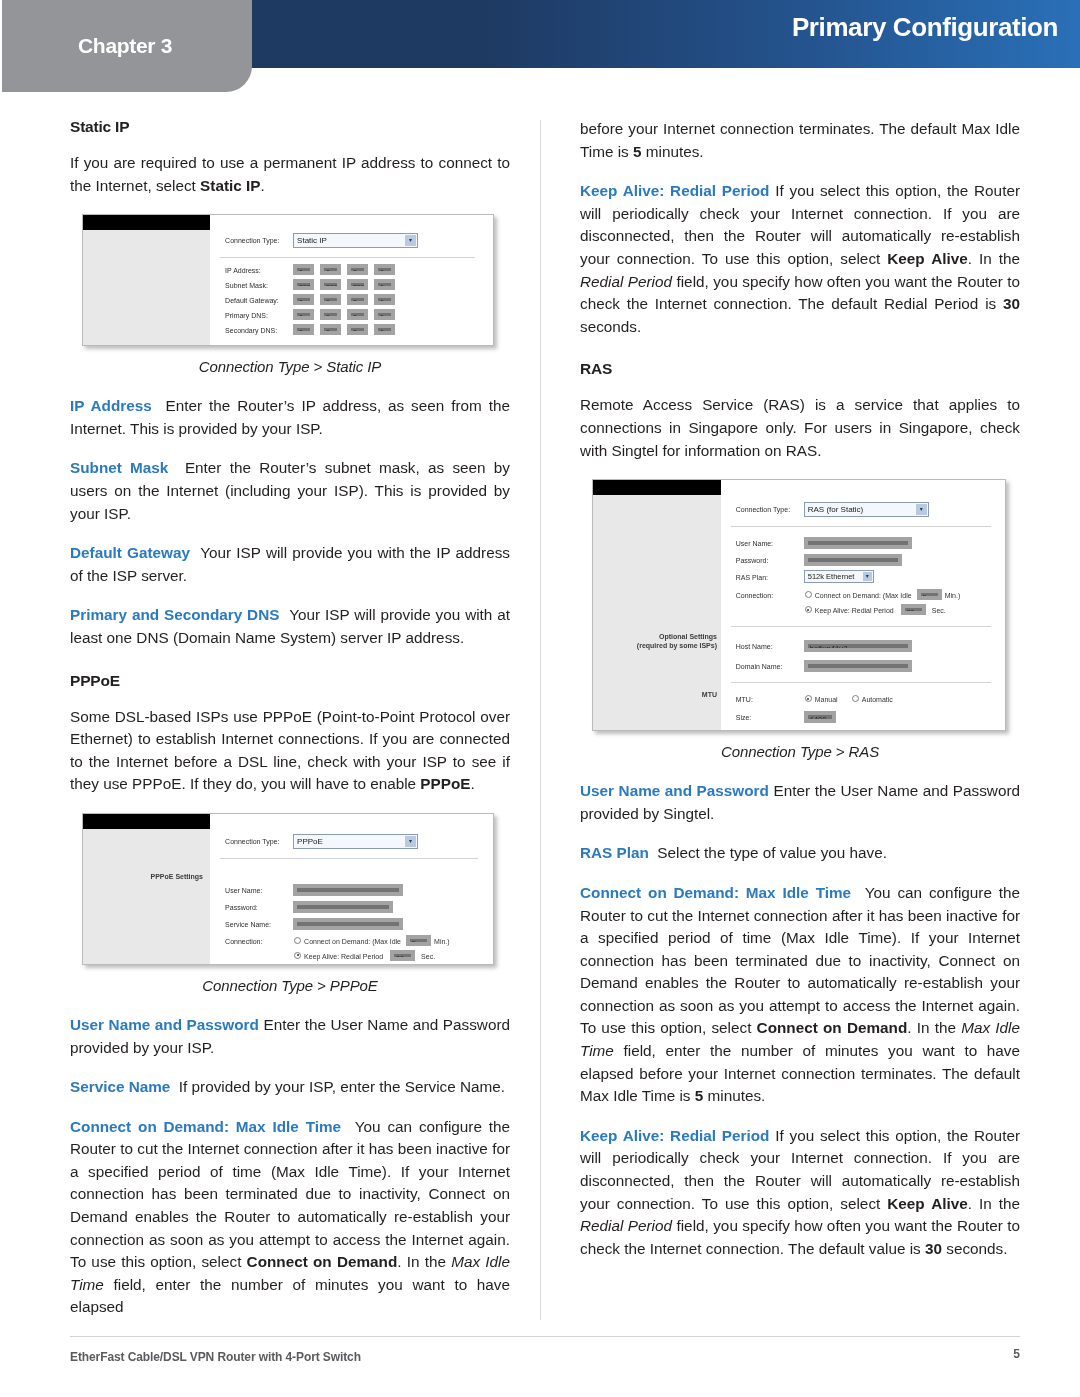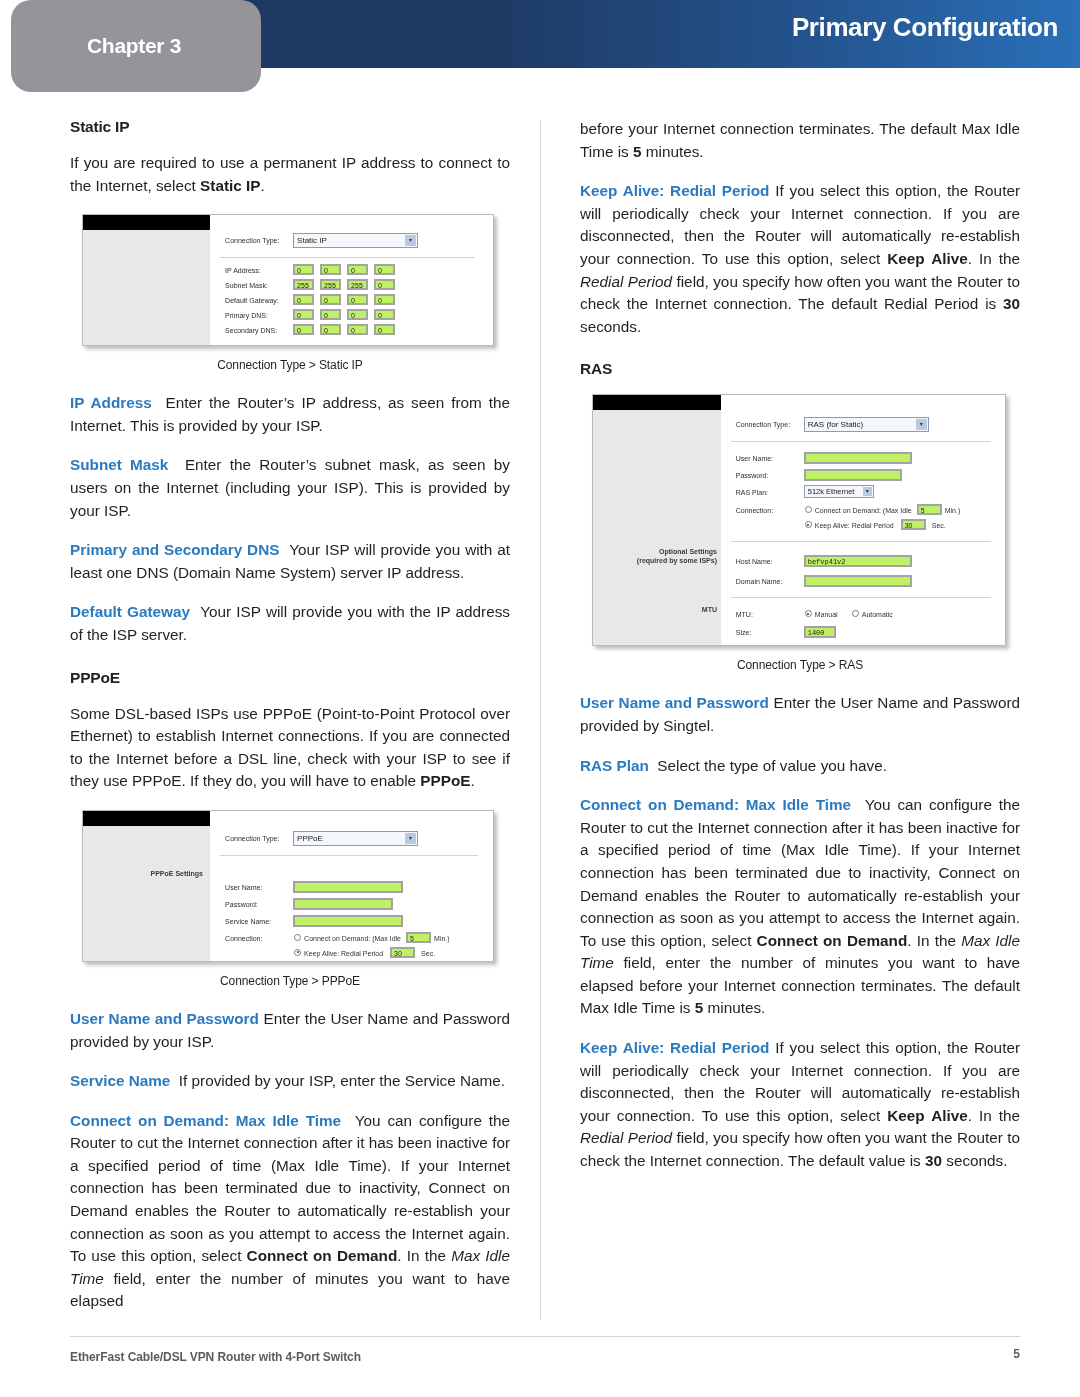--- a/index.html
+++ b/index.html
@@ -36,26 +36,25 @@
     top: 12px;
     font-size: 26px;
     font-weight: bold;
     color: #ffffff;
     letter-spacing: -0.4px;
     font-family: "Liberation Sans", sans-serif;
     white-space: nowrap;
   }
   .chapter-tab {
     position: absolute;
-    left: 11px; top: 0;
+    left: 2px; top: 0;
     width: 250px;
     height: 92px;
     background: #939598;
     border-bottom-right-radius: 26px;
-    border-radius: 20px;
   }
   .chapter-label {
     position: absolute;
     left: 76px;
     top: 34px;
     font-size: 21px;
     font-weight: bold;
     color: #ffffff;
     letter-spacing: -0.3px;
     white-space: nowrap;
@@ -97,25 +96,26 @@
   p.body.last { margin-bottom: 0; }
   .lead {
     color: #2a7ac0;
     font-weight: bold;
   }
   .b { font-weight: bold; }
   .i { font-style: italic; }
 
   
   .caption {
-    font-size: 12px;
+    font-size: 15px;
     text-align: center;
     color: #231f20;
     margin: 12px 0 20px 0;
     letter-spacing: -0.1px;
+    font-style: italic;
   }
 
   
   .shot {
     position: relative;
     background: #ffffff;
     border: 1px solid #b9babc;
     box-shadow: 3px 3px 4px rgba(0,0,0,0.26);
     margin: 14px 0 0 12px;
     overflow: hidden;
@@ -161,22 +161,22 @@
   }
   .fld {
     position: absolute;
     font-size: 7px;
     color: #333;
     white-space: nowrap;
   }
   .fld-label { color: #2d2d2d; }
   .inp {
     position: absolute;
-    background: #bef264;
-    border: 2px solid #a3a3a3;
+    background: #737373;
+    border: 4px solid #a3a3a3;
     box-sizing: border-box;
     font-size: 7px;
     color: #222;
     padding-left: 2px;
     line-height: 10px;
     overflow: hidden;
     white-space: nowrap;
   }
   .sel {
     position: absolute;
@@ -303,23 +303,23 @@
       <div class="inp" style="left:164px;top:109px;width:21px;height:11px;">0</div>
     </div>
   </div>
 
   <div class="caption">Connection Type &gt; Static IP</div>
 
   <p class="body"><span class="lead">IP Address</span>&nbsp;&nbsp;<span>Enter the Router’s IP address, as seen from the Internet. This is provided by your ISP.</span></p>
 
   <p class="body"><span class="lead">Subnet Mask</span>&nbsp;&nbsp;<span>Enter the Router’s subnet mask, as seen by users on the Internet (including your ISP). This is provided by your ISP.</span></p>
 
+  <p class="body"><span class="lead">Default Gateway</span>&nbsp;&nbsp;<span>Your ISP will provide you with the IP address of the ISP server.</span></p>
+
   <p class="body"><span class="lead">Primary and Secondary DNS</span>&nbsp;&nbsp;<span>Your ISP will provide you with at least one DNS (Domain Name System) server IP address.</span></p>
-
-  <p class="body"><span class="lead">Default Gateway</span>&nbsp;&nbsp;<span>Your ISP will provide you with the IP address of the ISP server.</span></p>
 
   <h2 class="sec" style="margin-top:22px;">PPPoE</h2>
 
   <p class="body"><span>Some DSL-based ISPs use PPPoE (Point-to-Point Protocol over Ethernet) to establish Internet connections. If you are connected to the Internet before a DSL line, check with your ISP to see if they use PPPoE. If they do, you will have to enable </span><span class="b">PPPoE</span><span>.</span></p>
 
   <div class="shot" style="width:410px;height:150px;">
     <div class="shot-side"></div>
     <div class="shot-title">Internet Setup</div>
     <div class="shot-side-label" style="top:58px; right:auto; left:0; width:120px;">PPPoE Settings</div>
     <div class="shot-main">
@@ -360,20 +360,21 @@
 </div>
 
 <div class="col col-right">
 
   <p class="body"><span>before your Internet connection terminates. The default Max Idle Time is </span><span class="b">5</span><span> minutes.</span></p>
 
   <p class="body"><span class="lead">Keep Alive: Redial Period</span>&nbsp;<span>If you select this option, the Router will periodically check your Internet connection. If you are disconnected, then the Router will automatically re-establish your connection. To use this option, select </span><span class="b">Keep Alive</span><span>. In the </span><span class="i">Redial Period</span><span> field, you specify how often you want the Router to check the Internet connection. The default Redial Period is </span><span class="b">30</span><span> seconds.</span></p>
 
   <h2 class="sec" style="margin-top:22px;">RAS</h2>
 
+  <p class="body">Remote Access Service (RAS) is a service that applies to connections in Singapore only. For users in Singapore, check with Singtel for information on RAS.</p>
 
   <div class="shot" style="width:412px;height:250px;">
     <div class="shot-side"></div>
     <div class="shot-title">Internet Setup</div>
     <div class="shot-side-label" style="top:152px; right:auto; left:0; width:124px;">
       <div>Optional Settings</div>
       <div>(required by some ISPs)</div>
     </div>
     <div class="shot-side-label" style="top:210px; right:auto; left:0; width:124px;">MTU</div>
     <div class="shot-main">

